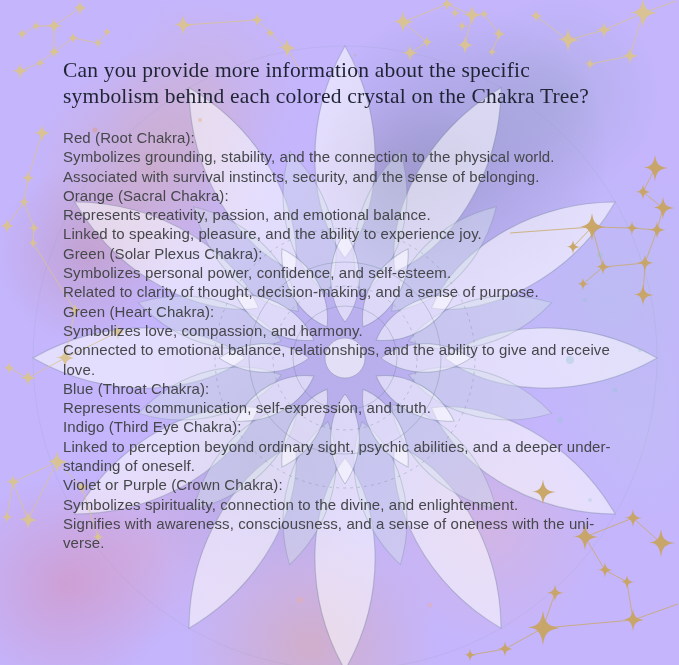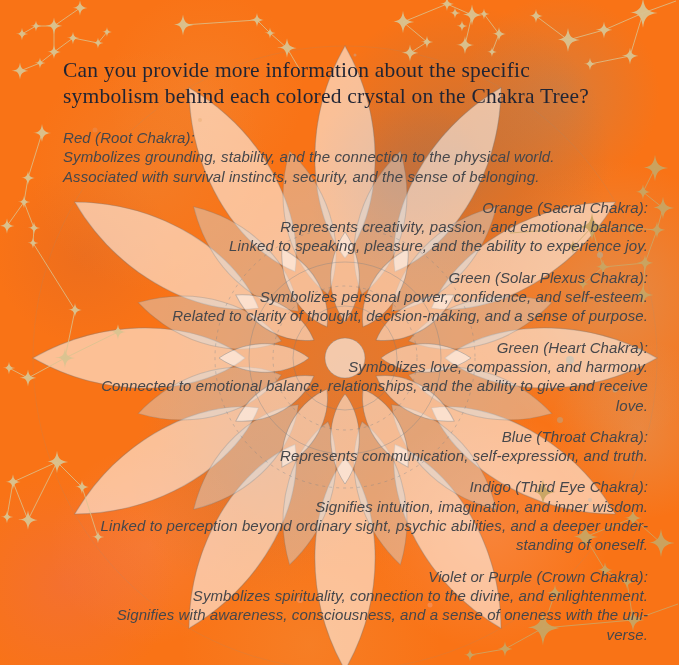--- a/index.html
+++ b/index.html
@@ -1,18 +1,18 @@
 <!DOCTYPE html>
 <html><head>
 <meta charset="utf-8">
 <style>
   html,body{margin:0;padding:0;background:#ffffff;}
   .page{
     position:relative;width:679px;height:665px;overflow:hidden;
-    background:#f97316;font-family:"Liberation Sans",sans-serif;
+    background:#c4b5fd;font-family:"Liberation Sans",sans-serif;
   }
   
   .watercolor{
     position:absolute;inset:0;pointer-events:none;
     background-image:
       radial-gradient(circle 120px at 150px 170px, rgba(226,150,82,.26), rgba(226,150,82,0) 100%),
       radial-gradient(circle 90px  at 85px  255px, rgba(186,88,58,.20),  rgba(186,88,58,0) 100%),
       radial-gradient(circle 150px at 460px 155px, rgba(86,112,132,.30), rgba(86,112,132,0) 100%),
       radial-gradient(circle 100px at 560px 95px,  rgba(120,152,166,.24),rgba(120,152,166,0) 100%),
       radial-gradient(circle 90px  at 395px 180px, rgba(112,100,126,.22),rgba(112,100,126,0) 100%),
@@ -41,22 +41,22 @@
   .c-light polyline,.c-light line{stroke:#d9c390;}
   .c-light use{fill:#d9c390;fill-opacity:.95;}
   .c-dark polyline,.c-dark line{stroke:#c9a96a;}
   .c-dark use{fill:#c8a462;fill-opacity:.95;}
   
   .content{position:absolute;left:63px;top:57px;width:585px;}
   .title{
     font-family:"Liberation Serif","DejaVu Serif",serif;
     font-size:21.5px;line-height:26px;color:#1f2434;letter-spacing:.2px;
   }
-  .bodytext{margin-top:19px;font-size:15px;line-height:19.3px;color:#46474b;letter-spacing:.1px;font-style:italic;}
-  .section + .section{margin-top:12px;text-align:right;}
+  .bodytext{margin-top:19px;font-size:15px;line-height:19.3px;color:#46474b;letter-spacing:.1px;}
+  .section + .section{}
   .line{white-space:nowrap;}
 </style>
 </head>
 <body>
 
 <div class="page">
 
   <div class="watercolor"></div>
 
   <svg class="mandala" width="679" height="665" viewBox="0 0 679 665" aria-hidden="true">
@@ -291,21 +291,20 @@
         <div class="line">love.</div>
       </div>
 
       <div class="section">
         <div class="line">Blue (Throat Chakra):</div>
         <div class="line">Represents communication, self-expression, and truth.</div>
       </div>
 
       <div class="section">
         <div class="line">Indigo (Third Eye Chakra):</div>
-        <div class="line">Signifies intuition, imagination, and inner wisdom.</div>
         <div class="line">Linked to perception beyond ordinary sight, psychic abilities, and a deeper under-</div>
         <div class="line">standing of oneself.</div>
       </div>
 
       <div class="section">
         <div class="line">Violet or Purple (Crown Chakra):</div>
         <div class="line">Symbolizes spirituality, connection to the divine, and enlightenment.</div>
         <div class="line">Signifies with awareness, consciousness, and a sense of oneness with the uni-</div>
         <div class="line">verse.</div>
       </div>

